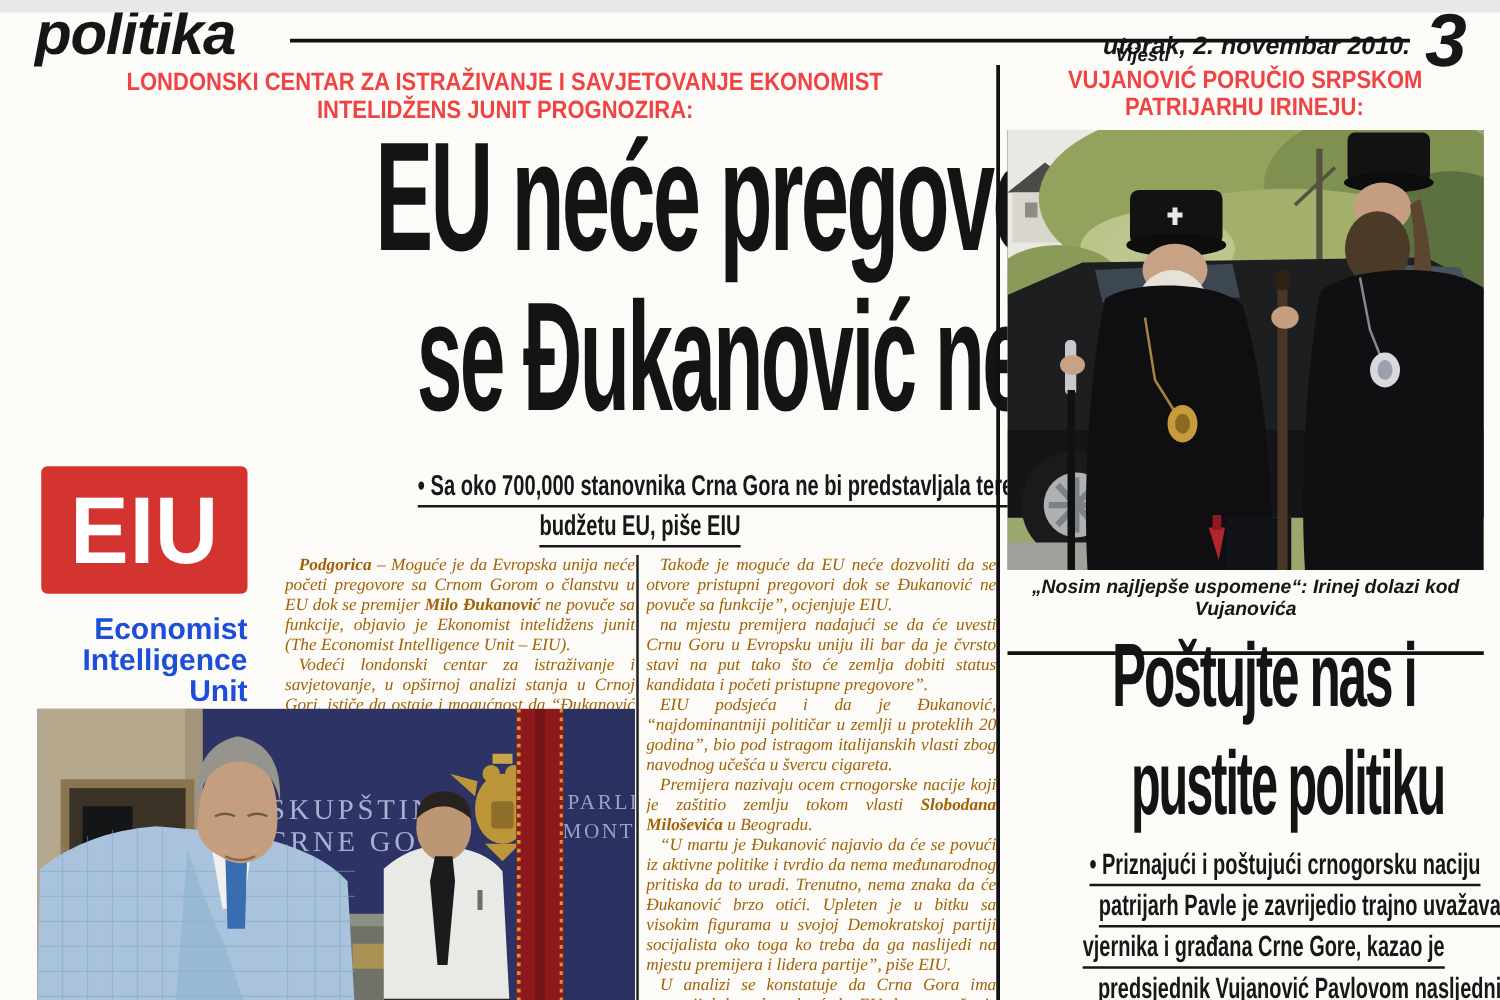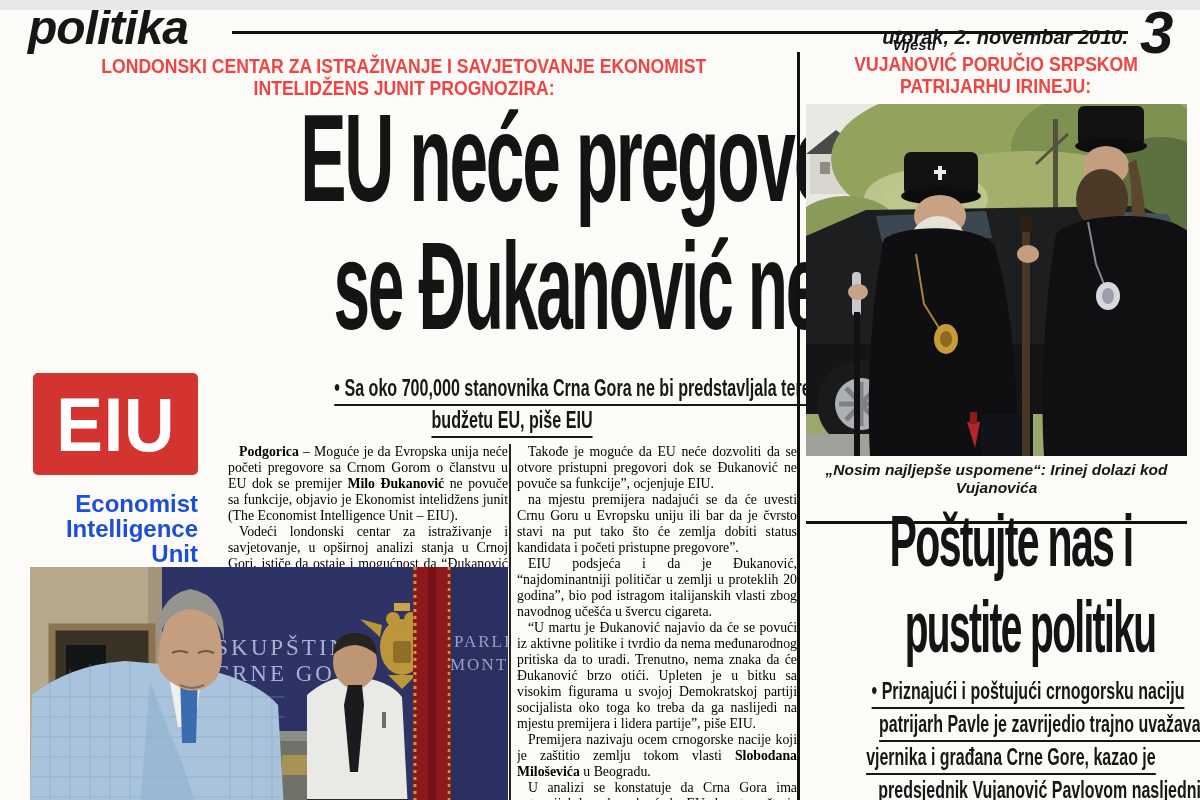--- a/index.html
+++ b/index.html
@@ -42,21 +42,21 @@
   .subhead-right .ln>span{transform:scaleX(.68);}
   
   .eiu-box{left:33px;top:363px;width:165px;height:102px;background:#d4342f;border-radius:5px;
      display:flex;align-items:center;justify-content:center;}
   .eiu-box span{color:#fff;font-size:76px;font-weight:bold;letter-spacing:1px;
      display:inline-block;transform:scaleX(.92);}
   .eiu-name{left:20px;top:481px;width:178px;text-align:right;color:#1d4ed8;
      font-weight:bold;font-size:24px;line-height:25px;}
   
   .bodycol{top:434px;width:280px;font-family:"Liberation Serif",serif;font-size:13.8px;
-     line-height:16px;text-align:justify;color:#000000;}
+     line-height:16px;text-align:justify;color:#a16207;font-style:italic;}
   .bodycol p{margin:0;text-indent:11px;}
   .bodycol .b{font-weight:bold;}
   .col1{left:228px;height:128px;overflow:hidden;}
   .col2{left:517px;height:366px;overflow:hidden;}
   .col-rule{left:509px;top:434px;width:2px;height:366px;background:#222;}
   .main-rule{left:797px;top:42px;width:3px;height:758px;background:#111;}
   
   .photo{overflow:hidden;background:#777;}
   .photo svg{display:block;}
   .photo-right{left:806px;top:94px;width:381px;height:352px;}
@@ -101,22 +101,22 @@
   </div>
 
   <div class="abs bodycol col1">
       <p><span class="b">Podgorica</span><span> – Moguće je da Evropska unija neće početi pregovore sa Crnom Gorom o članstvu u EU dok se premijer </span><span class="b">Milo Đukanović</span><span> ne povuče sa funkcije, objavio je Ekonomist intelidžens junit (The Economist Intelligence Unit – EIU).</span></p>
       <p><span>Vodeći londonski centar za istraživanje i savjetovanje, u opširnoj analizi stanja u Crnoj Gori, ističe da ostaje i mogućnost da “Đukanović ostaje</span></p>
     </div>
   <div class="abs bodycol col2">
       <p><span>Takođe je moguće da EU neće dozvoliti da se otvore pristupni pregovori dok se Đukanović ne povuče sa funkcije”, ocjenjuje EIU.</span></p>
       <p><span>na mjestu premijera nadajući se da će uvesti Crnu Goru u Evropsku uniju ili bar da je čvrsto stavi na put tako što će zemlja dobiti status kandidata i početi pristupne pregovore”.</span></p>
       <p><span>EIU podsjeća i da je Đukanović, “najdominantniji političar u zemlji u proteklih 20 godina”, bio pod istragom italijanskih vlasti zbog navodnog učešća u švercu cigareta.</span></p>
+      <p><span>Premijera nazivaju ocem crnogorske nacije koji je zaštitio zemlju tokom vlasti </span><span class="b">Slobodana Miloševića</span><span> u Beogradu.</span></p>
       <p><span>“U martu je Đukanović najavio da će se povući iz aktivne politike i tvrdio da nema međunarodnog pritiska da to uradi. Trenutno, nema znaka da će Đukanović brzo otići. Upleten je u bitku sa visokim figurama u svojoj Demokratskoj partiji socijalista oko toga ko treba da ga naslijedi na mjestu premijera i lidera partije”, piše EIU.</span></p>
-      <p><span>Premijera nazivaju ocem crnogorske nacije koji je zaštitio zemlju tokom vlasti </span><span class="b">Slobodana Miloševića</span><span> u Beogradu.</span></p>
       <p><span>U analizi se konstatuje da Crna Gora ima potencijal da se brzo kreće ka EU zbog toga što je mala zemlja, ali i zato što nema problema kao druge susjedne zemlje. Za razliku od Srbije nema</span></p>
     </div>
   <div class="abs col-rule"></div>
   <div class="abs main-rule"></div>
 
   <div class="abs photo photo-left">
     <svg width="478" height="243" viewBox="0 0 478 243">
       <rect x="0" y="0" width="478" height="243" fill="#2a3060"></rect>
       <rect x="130" y="0" width="260" height="243" fill="#2d3365"></rect>
 

